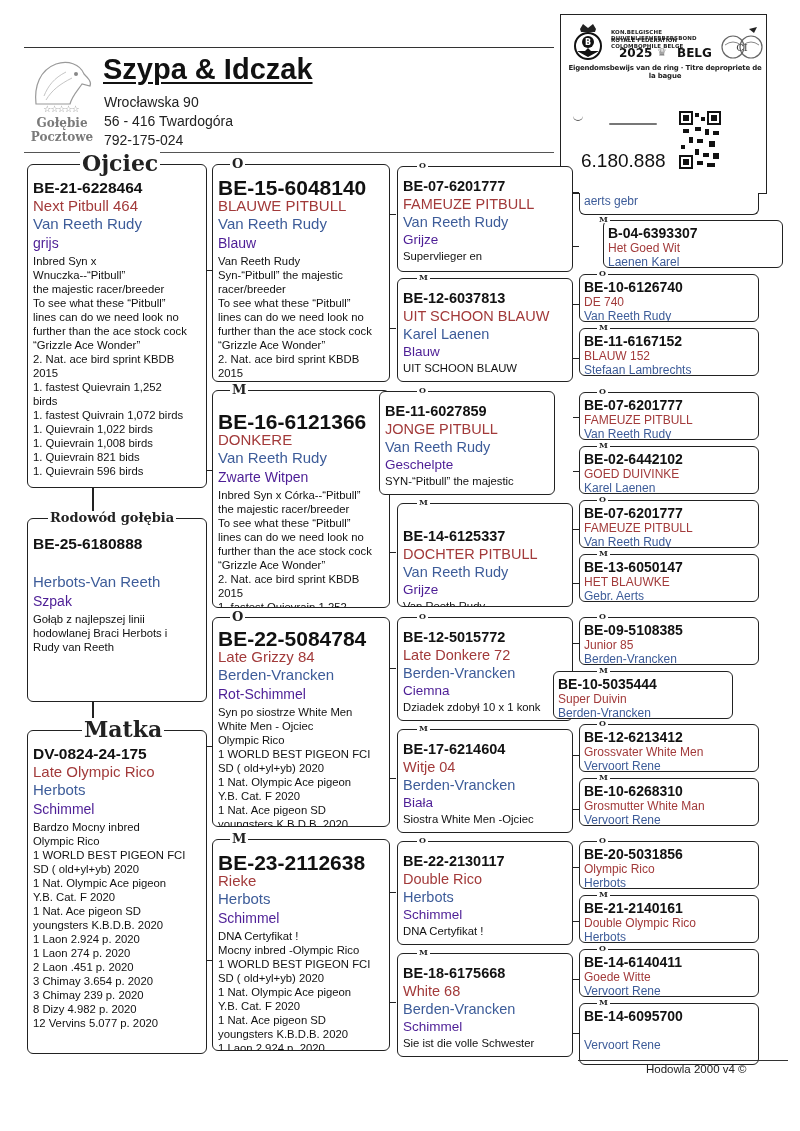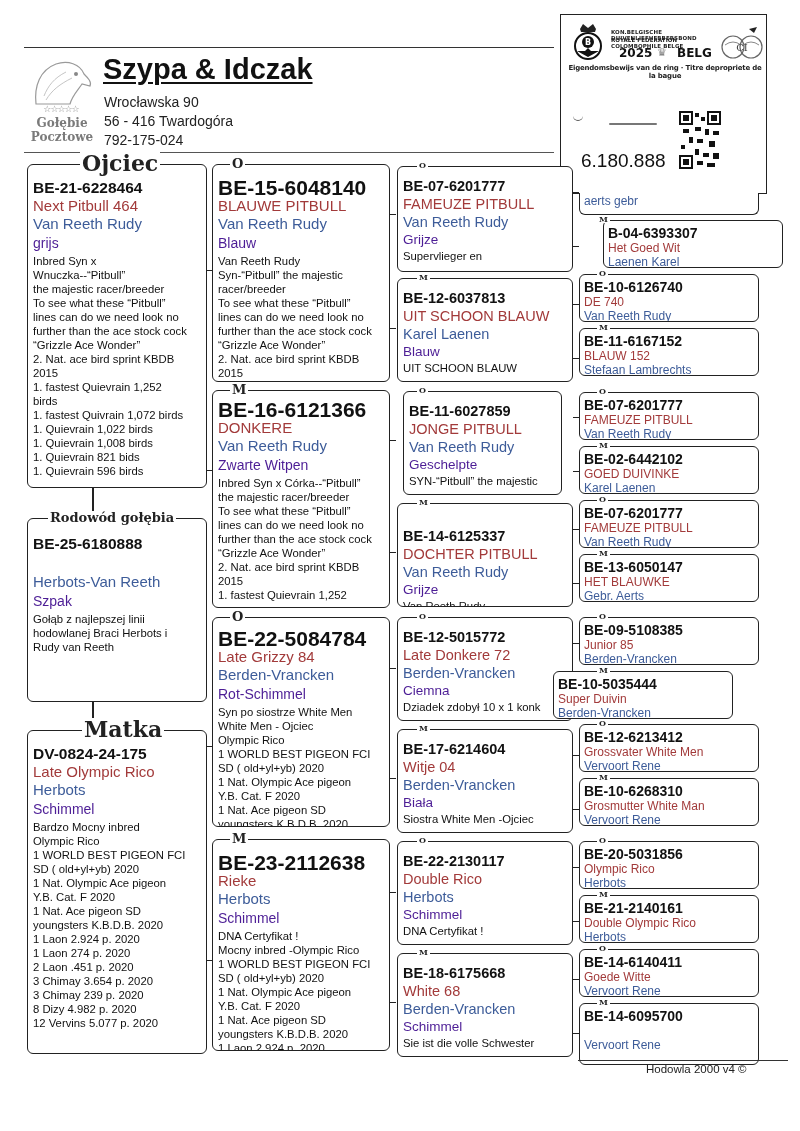--- a/index.html
+++ b/index.html
@@ -231,21 +231,21 @@
 To see what these “Pitbull”
 lines can do we need look no
 further than the ace stock cock
 “Grizzle Ace Wonder”
 2. Nat. ace bird sprint KBDB
 2015</div>
 </div>
 <div class="legend legend-mid" style="left:230px; top:157px;">O</div>
 
 <div class="box lvl2" style="left:212px; top:390px; width:178px; height:218px;">
-  <div class="ring" style="margin-top:8px;">BE-16-6121366</div>
+  <div class="ring" style="margin-top:20px;">BE-16-6121366</div>
   <div class="name">DONKERE</div>
   <div class="owner">Van Reeth Rudy</div>
   <div class="color">Zwarte Witpen</div>
   <div class="notes">Inbred Syn x Córka--“Pitbull”
 the majestic racer/breeder
 To see what these “Pitbull”
 lines can do we need look no
 further than the ace stock cock
 “Grizzle Ace Wonder”
 2. Nat. ace bird sprint KBDB
@@ -307,21 +307,21 @@
     </div>
     <div class="legend legend-xs" style="left: 417px; top: 161px;">O</div>
     <div class="box lvl3" style="left: 397px; top: 278px; width: 176px; height: 104px;">
       <div class="ring" style="margin-top: 9px;">BE-12-6037813</div>
       <div class="name">UIT SCHOON BLAUW</div>
       <div class="owner">Karel Laenen</div>
       <div class="color">Blauw</div>
       <div class="notes">UIT SCHOON BLAUW</div>
     </div>
     <div class="legend legend-xs" style="left: 417px; top: 273px;">M</div>
-    <div class="box lvl3" style="left: 403px; top: 391px; width: 159px; height: 104px;">
+    <div class="box lvl3" style="left: 379px; top: 391px; width: 176px; height: 104px;">
       <div class="ring" style="margin-top: 9px;">BE-11-6027859</div>
       <div class="name">JONGE PITBULL</div>
       <div class="owner">Van Reeth Rudy</div>
       <div class="color">Geschelpte</div>
       <div class="notes">SYN-“Pitbull” the majestic</div>
     </div>
     <div class="legend legend-xs" style="left: 417px; top: 386px;">O</div>
     <div class="box lvl3" style="left: 397px; top: 503px; width: 176px; height: 104px;">
       <div class="ring" style="margin-top: 22px;">BE-14-6125337</div>
       <div class="name">DOCHTER PITBULL</div>

